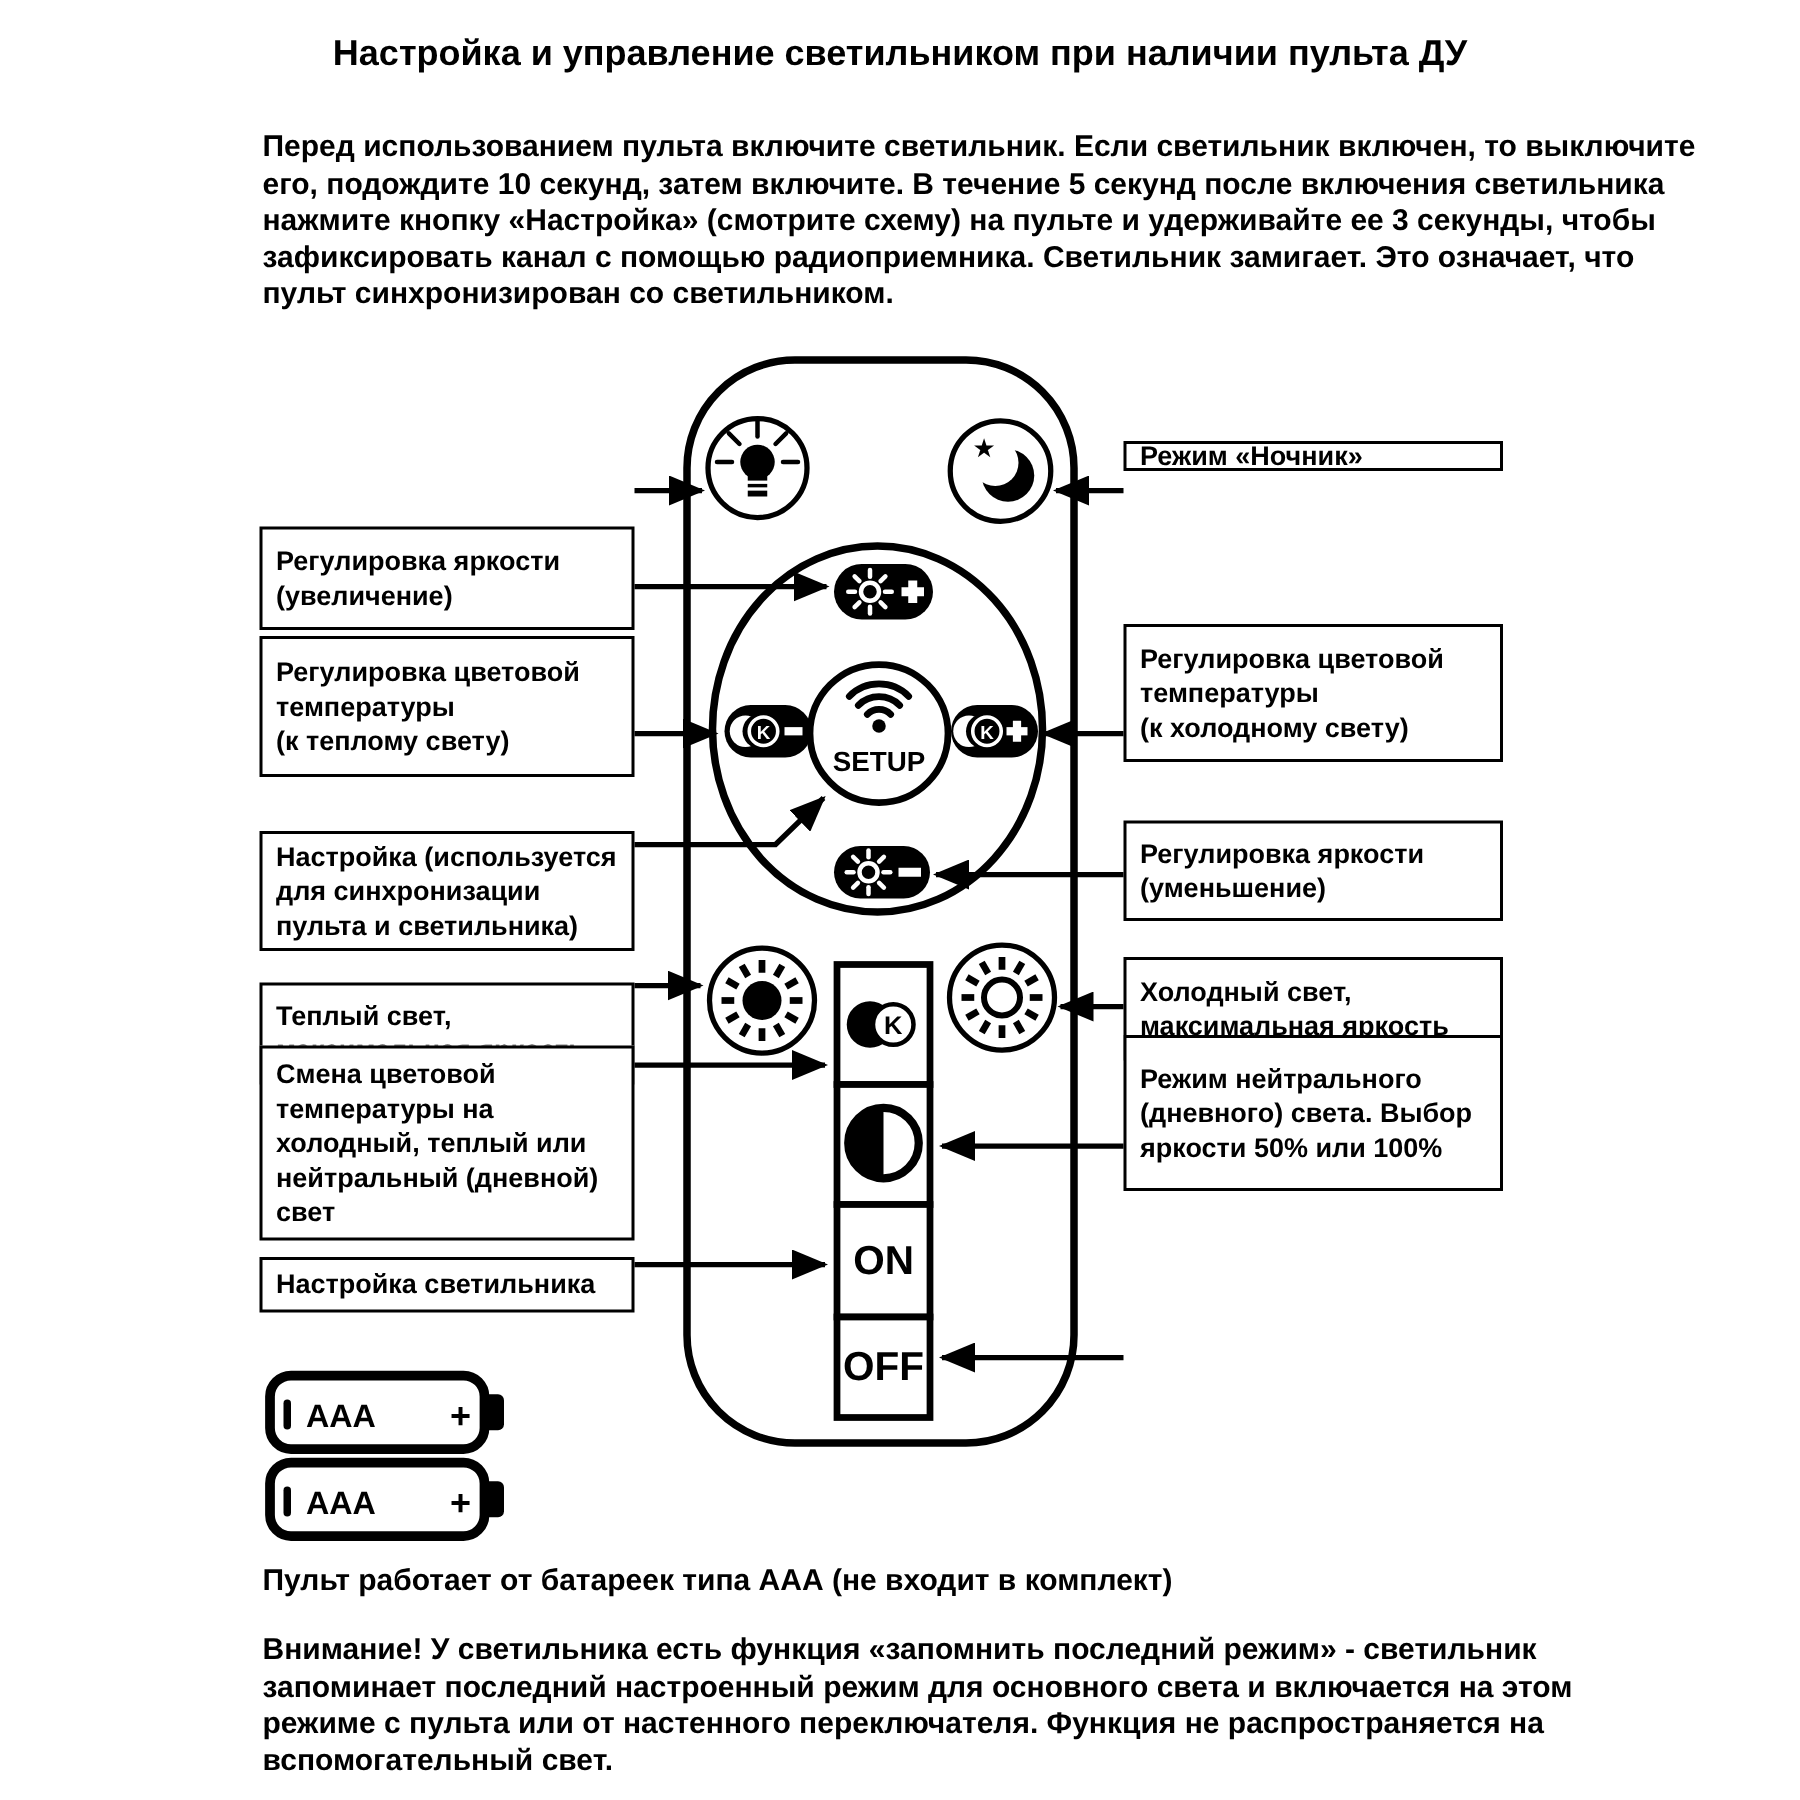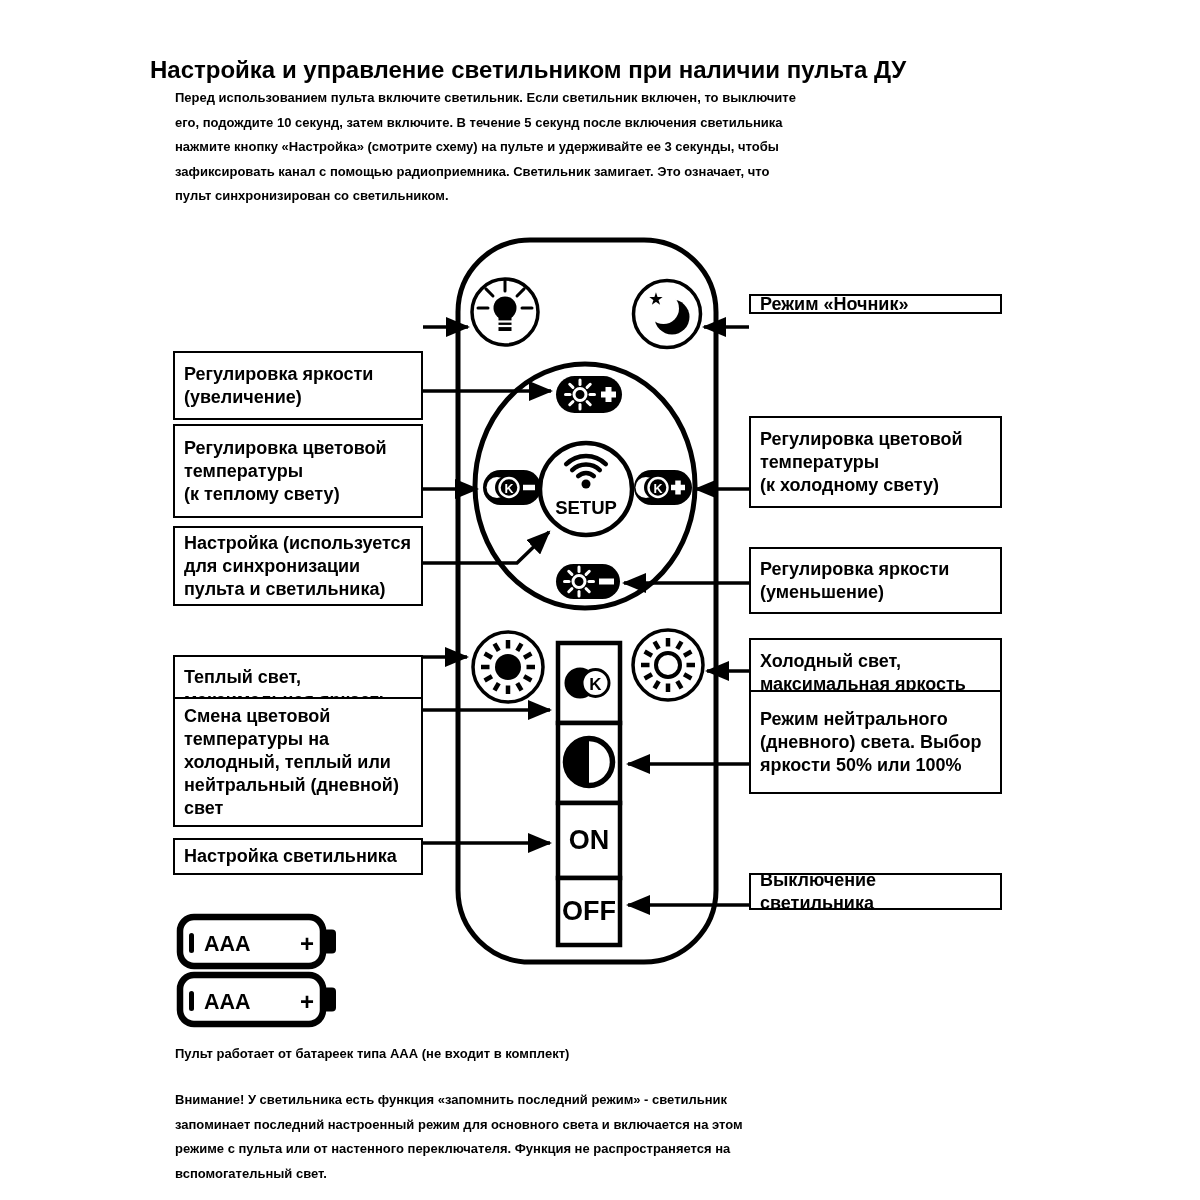--- a/index.html
+++ b/index.html
@@ -1,20 +1,20 @@
 <!DOCTYPE html>
 <html><head>
 <meta charset="utf-8">
 <style>
   html,body{margin:0;padding:0;background:#fff;}
   .canvas{position:relative;width:1200px;height:1200px;background:#fff;overflow:hidden;
           font-family:"Liberation Sans",sans-serif;color:#000;}
-  .title{position:absolute;left:150px;top:22px;width:900px;
-         font-size:24px;font-weight:bold;white-space:nowrap;margin-top:34px;}
-  .para{position:absolute;font-size:13px;font-weight:bold;line-height:24.6px;white-space:pre-line;}
+  .title{position:absolute;left:150px;top:22px;width:900px;text-align:center;
+         font-size:24px;font-weight:bold;white-space:nowrap;}
+  .para{position:absolute;font-size:20px;font-weight:bold;line-height:24.6px;white-space:pre-line;}
   #intro{left:175px;top:86px;width:1015px;}
   #battery-note{left:175px;top:1042px;width:1015px;}
   #attention{left:175px;top:1088px;width:1015px;}
   .callout{position:absolute;border:2.5px solid #000;background:#fff;box-sizing:border-box;
            display:flex;align-items:center;padding:2px 9px;
            font-size:18px;font-weight:bold;line-height:23px;white-space:pre-line;}
   .callout.cl{left:173px;width:250px;}
   .callout.cr{left:749px;width:253px;}
   svg.diagram{position:absolute;left:0;top:0;}
   svg.diagram text{font-family:"Liberation Sans",sans-serif;font-weight:bold;fill:#000;}
@@ -29,21 +29,21 @@
 его, подождите 10 секунд, затем включите. В течение 5 секунд после включения светильника
 нажмите кнопку «Настройка» (смотрите схему) на пульте и удерживайте ее 3 секунды, чтобы
 зафиксировать канал с помощью радиоприемника. Светильник замигает. Это означает, что
 пульт синхронизирован со светильником.</div>
 
   <div class="callout cl" style="top:351px;height:69px"><span>Регулировка яркости
 (увеличение)</span></div>
   <div class="callout cl" style="top:424px;height:94px"><span>Регулировка цветовой
 температуры
 (к теплому свету)</span></div>
-  <div class="callout cl" style="top:526px;height:80px"><span>Настройка (используется
+  <div class="callout cl" style="top:554px;height:80px"><span>Настройка (используется
 для синхронизации
 пульта и светильника)</span></div>
   <div class="callout cl" style="top:655px;height:68px"><span>Теплый свет,
 максимальная яркость</span></div>
   <div class="callout cl" style="top:697px;height:130px"><span>Смена цветовой
 температуры на
 холодный, теплый или
 нейтральный (дневной)
 свет</span></div>
   <div class="callout cl" style="top:838px;height:37px"><span>Настройка светильника</span></div>
@@ -52,21 +52,20 @@
   <div class="callout cr" style="top:416px;height:92px"><span>Регулировка цветовой
 температуры
 (к холодному свету)</span></div>
   <div class="callout cr" style="top:547px;height:67px"><span>Регулировка яркости
 (уменьшение)</span></div>
   <div class="callout cr" style="top:638px;height:69px"><span>Холодный свет,
 максимальная яркость</span></div>
   <div class="callout cr" style="top:690px;height:104px"><span>Режим нейтрального
 (дневного) света. Выбор
 яркости 50% или 100%</span></div>
-  <div class="callout cr" style="top:873px;height:37px"><span>Выключение светильника</span></div>
 
   <div class="para" id="attention">Внимание! У светильника есть функция «запомнить последний режим» - светильник
 запоминает последний настроенный режим для основного света и включается на этом
 режиме с пульта или от настенного переключателя. Функция не распространяется на
 вспомогательный свет.</div>
   <div class="para" id="battery-note">Пульт работает от батареек типа ААА (не входит в комплект)</div>
 
   <svg class="diagram" width="1200" height="1200" viewBox="0 0 1200 1200">
     <defs>
       <marker id="ah" markerUnits="userSpaceOnUse" markerWidth="26" markerHeight="20" refX="22" refY="10" orient="auto">

